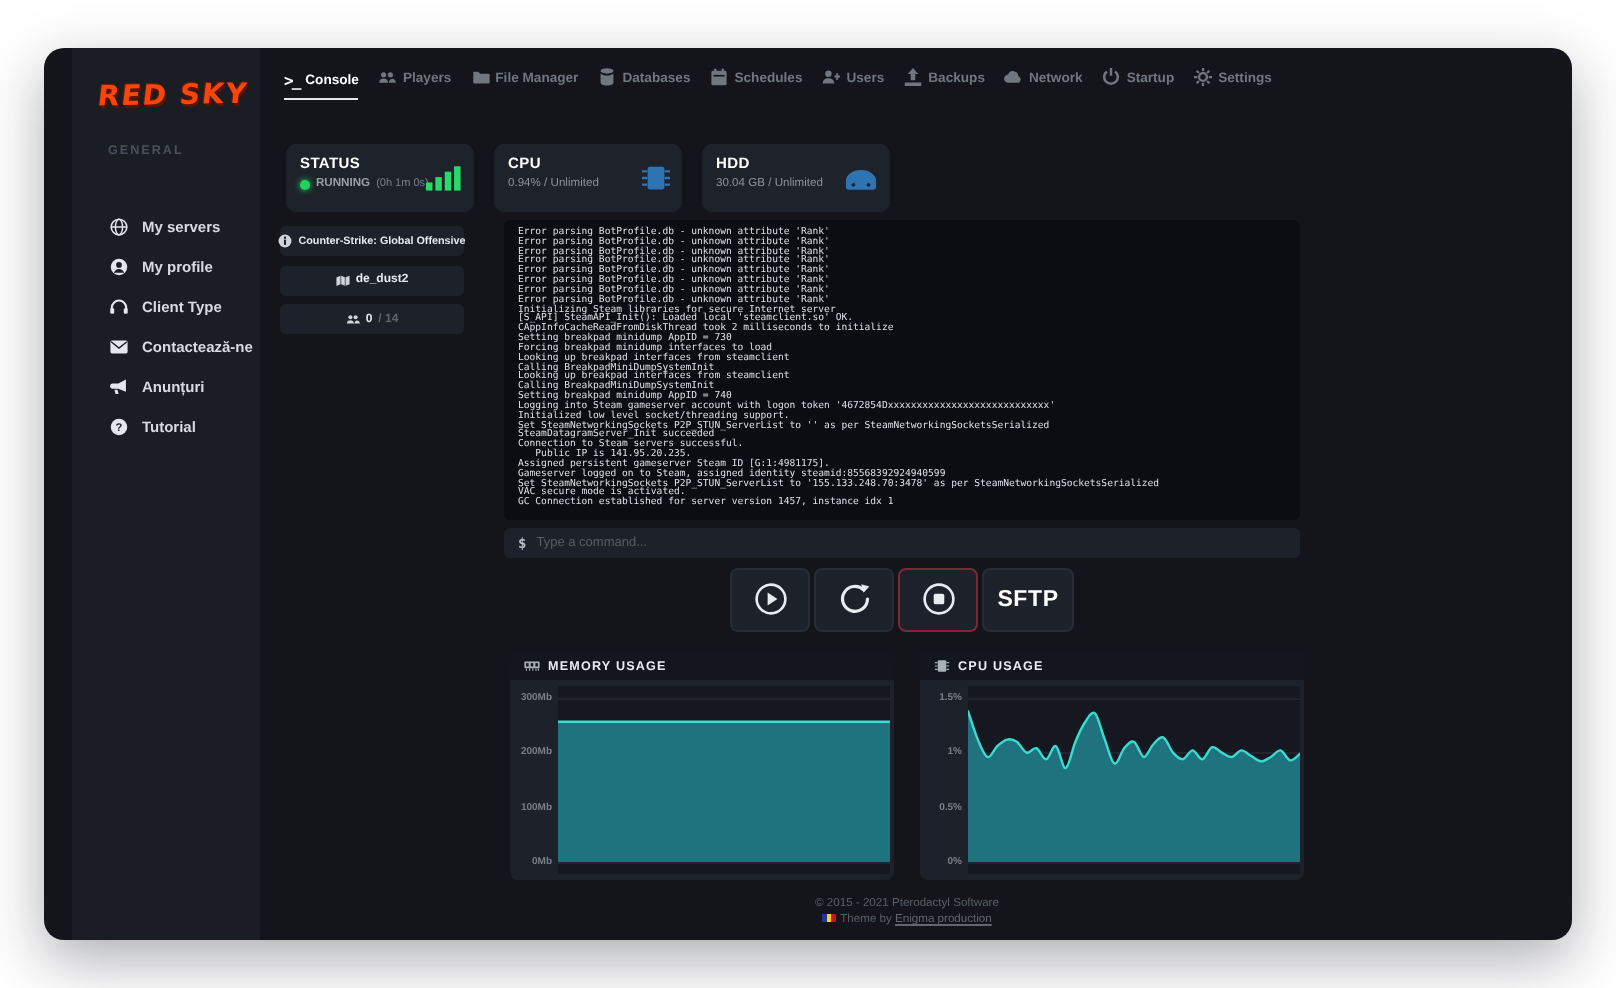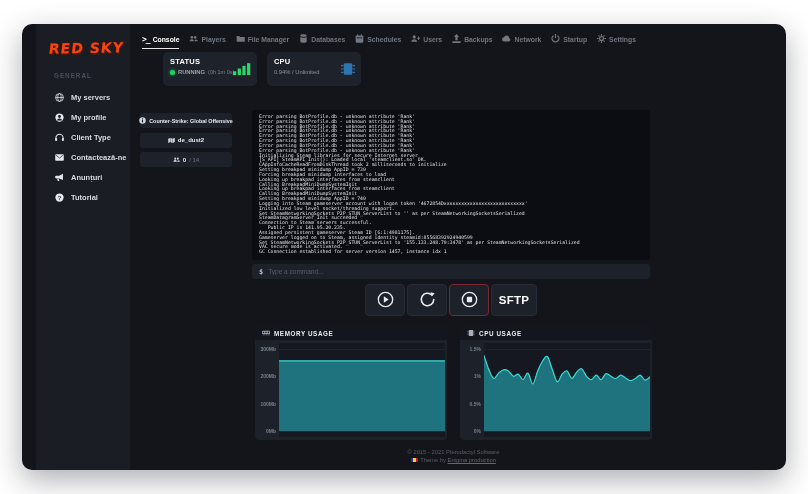--- a/index.html
+++ b/index.html
@@ -9,38 +9,38 @@
 
   .app{position:absolute;left:22px;top:24px;width:764px;height:446px;background:#13151b;
        border-radius:10px;overflow:hidden;box-shadow:0 10px 30px rgba(20,24,34,.35);}
 
   
   .sidebar{position:absolute;left:14px;top:0;width:94px;height:100%;background:#1a1d24;}
   .logo{margin:16px 0 0 13px;font-weight:900;font-size:14px;letter-spacing:1px;color:#f4470e;
         transform:skewX(-8deg) rotate(-1deg);text-shadow:1px 1.5px 0 #5e1403, -0.5px -0.5px 0 #7a1a05;
         font-family:"DejaVu Sans",sans-serif;}
   .section-label{margin:16px 0 0 18px;font-size:6.3px;font-weight:bold;color:#4a505b;letter-spacing:1px;}
-  .side-nav{margin-top:8px;}
+  .side-nav{margin-top:24px;}
   .side-item{display:flex;align-items:center;gap:7px;height:20px;padding-left:19px;color:#d7dbe0;
              font-size:7.5px;font-weight:600;cursor:pointer;}
   .side-item .sicon{width:9px;height:9px;display:inline-flex;color:#e3e6ea;flex:0 0 auto;}
   .side-item svg{width:9px;height:9px;}
 
   
   .main{position:absolute;left:108px;top:0;width:656px;height:446px;}
 
   .topnav{position:absolute;left:12px;top:10px;display:flex;gap:10px;align-items:flex-end;}
   .tab{display:flex;align-items:center;gap:3px;color:#71767f;font-size:6.8px;font-weight:700;
        padding-bottom:4px;cursor:pointer;white-space:nowrap;border-bottom:1.5px solid transparent;}
   .tab svg{width:9px;height:9px;}
   .tab .ticon{font-family:"DejaVu Sans Mono",monospace;font-size:8px;font-weight:bold;letter-spacing:-1px;}
   .tab.active{color:#ffffff;border-bottom-color:#e8e8e8;}
 
   
-  .cards{position:absolute;left:13px;top:28px;display:flex;gap:10px;margin-left:20px;}
+  .cards{position:absolute;left:13px;top:48px;display:flex;gap:10px;}
   .card{width:94px;height:34px;background:#1e222b;border-radius:5px;padding:5px 7px;position:relative;}
   .card-title{font-size:7.5px;font-weight:800;color:#ffffff;letter-spacing:.2px;}
   .card-value{font-size:5.8px;color:#8d939d;margin-top:3px;white-space:nowrap;}
   .card-icon{position:absolute;right:6px;top:50%;transform:translateY(-50%);color:#2f74b2;display:flex;}
   .status-line{display:flex;align-items:center;gap:3px;margin-top:3px;}
   .dot{width:5px;height:5px;border-radius:50%;background:#23d160;box-shadow:0 0 3px #23d160;}
   .status-state{font-size:5.8px;font-weight:700;color:#9aa0a8;}
   .status-uptime{font-size:5.5px;color:#7b818b;}
 
   
@@ -261,20 +261,33 @@
           </span>
       </div>
       <div class="card">
         <div class="card-title">CPU</div>
         <div class="card-value">0.94% / Unlimited</div>
         <span class="card-icon">
             <svg width="14" height="17" viewBox="0 0 16 18">
               <rect x="3.2" y="2.5" width="9.6" height="13" rx="1.2" fill="currentColor"></rect>
               <g stroke="currentColor" stroke-width="1.3">
                 <path d="M0 5.2h3M0 9h3M0 12.8h3M13 5.2h3M13 9h3M13 12.8h3"></path>
+              </g>
+            </svg>
+          </span>
+      </div>
+      <div class="card">
+        <div class="card-title">HDD</div>
+        <div class="card-value">30.04 GB / Unlimited</div>
+        <span class="card-icon">
+            <svg width="17" height="14" viewBox="0 0 18 14">
+              <path d="M1 8.6a8 5.8 0 0 1 16 0v3a1.6 1.6 0 0 1-1.6 1.6H2.6A1.6 1.6 0 0 1 1 11.6z" fill="currentColor"></path>
+              <g fill="#1e222b">
+                <circle cx="5" cy="10.6" r="1"></circle>
+                <circle cx="13" cy="10.6" r="1"></circle>
               </g>
             </svg>
           </span>
       </div>
     </div>
 
     <div class="server-info">
       <div class="chip">
         <svg viewBox="0 0 8 8">
             <circle cx="4" cy="4" r="3.7" fill="currentColor"></circle>

